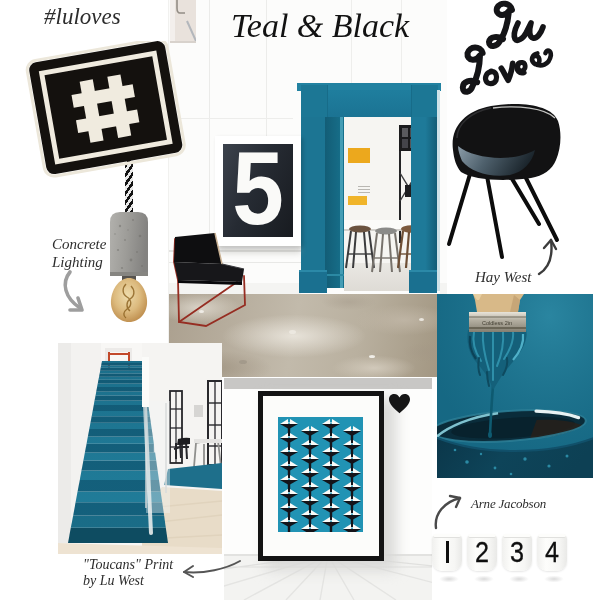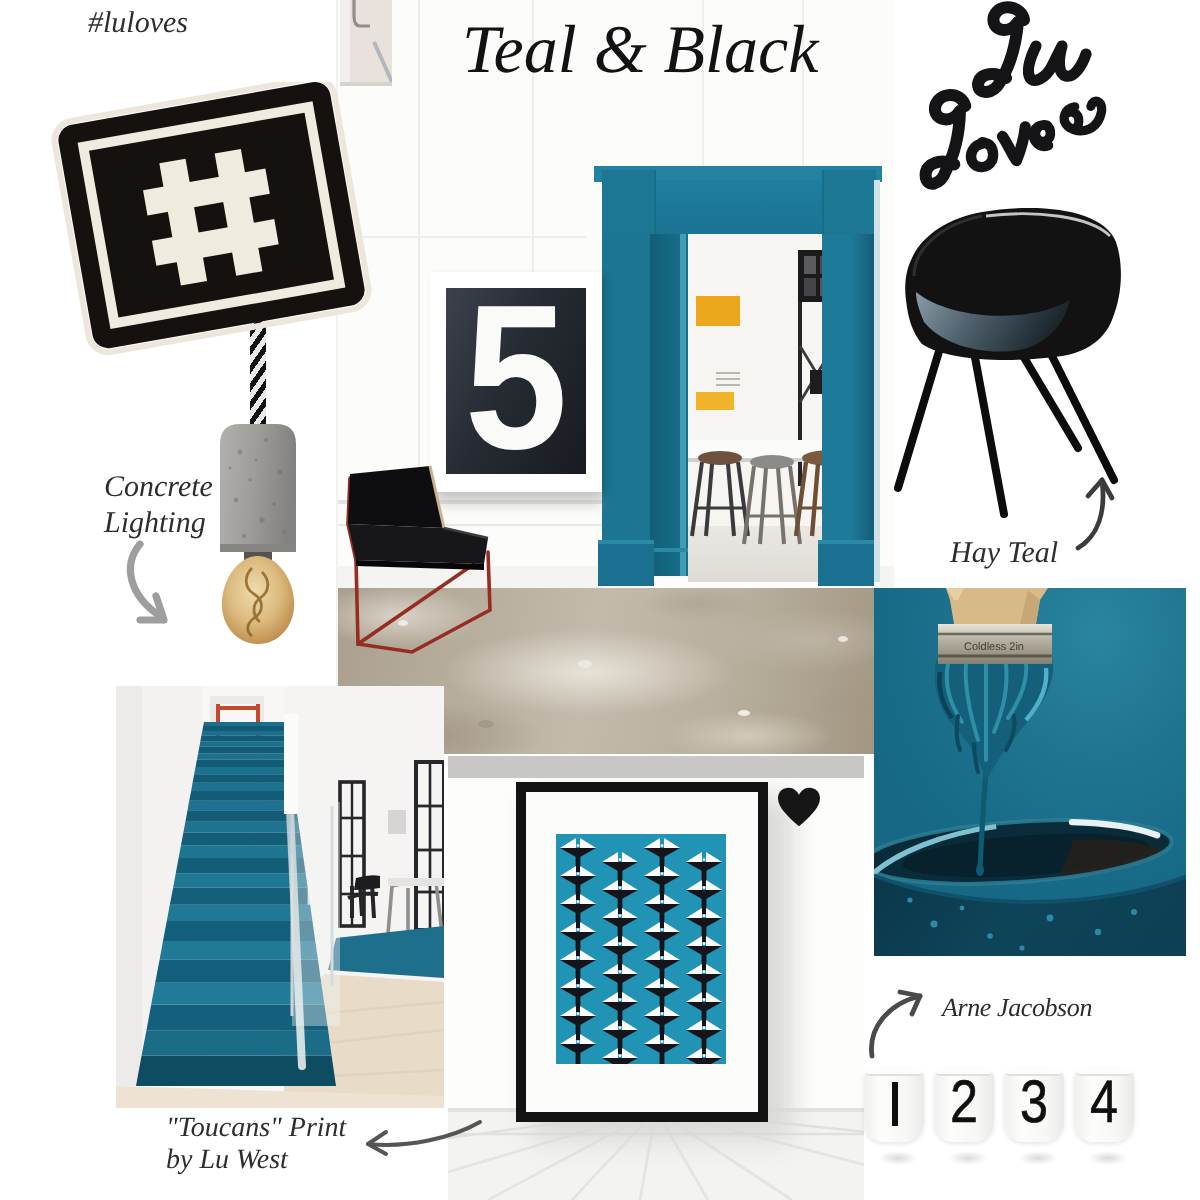--- a/index.html
+++ b/index.html
@@ -2,21 +2,21 @@
 <html><head><meta charset="utf-8">
 <style>
 html,body{margin:0;padding:0;width:600px;height:600px;background:#fff;overflow:hidden}
 body{position:relative;font-family:"Liberation Serif",serif;color:#1a1a1a}
 .abs{position:absolute}
 .lbl{font-style:italic;color:#2d2d2d;z-index:9}
 .top{z-index:9}
 </style></head>
 <body>
 
-<div class="abs lbl" style="left:44px;top:4px;font-size:15px;">#luloves</div>
+<div class="abs lbl" style="left:44px;top:4px;font-size:23px;">#luloves</div>
 
 <div class="abs lbl" style="left:231px;top:7px;font-size:34px;color:#121212;letter-spacing:0px;">Teal &amp; Black</div>
 
 <div class="abs" style="left:168px;top:0px;width:278px;height:377px;background:#fcfcfb;overflow:hidden;border-left:1px solid #f1f1ef;">
 
   <div class="abs" style="left:40px;top:0;width:1px;height:290px;background:#ebebe9;"></div>
   <div class="abs" style="left:97px;top:0;width:1px;height:140px;background:#ececea;"></div>
   <div class="abs" style="left:182px;top:0;width:1px;height:84px;background:#eeeeec;"></div>
   <div class="abs" style="left:232px;top:0;width:1px;height:84px;background:#eeeeec;"></div>
   <div class="abs" style="left:0px;top:118px;width:124px;height:1px;background:#ededeb;"></div>
@@ -542,21 +542,21 @@
   </g>
 
   <path d="M20,62 C17,40 31,23 58,18 C88,13 119,17 125,33 C129,45 128,60 123,72 C119,82 110,88 98,90 C70,94 40,92 28,84 C23,78 21,71 20,62 Z" fill="#121213"></path>
 
   <path d="M25,58 C42,72 82,74 102,62 C99,75 90,84 77,87 C57,90 38,84 29,73 C27,68 25,63 25,58 Z" fill="url(#seat)"></path>
 
   <path d="M60,20 C85,17 112,20 122,30" stroke="#d8d8d6" stroke-width="1.4" fill="none" opacity="0.9"></path>
   <path d="M24,50 C24,36 38,24 58,20" stroke="#2e2e30" stroke-width="1.6" fill="none"></path>
 </svg>
 
-<div class="abs lbl" style="left:475px;top:269px;font-size:15px;">Hay Teal</div>
+<div class="abs lbl" style="left:475px;top:269px;font-size:15px;">Hay West</div>
 
 <svg class="abs" style="left:533px;top:234px;" width="30" height="42" viewBox="0 0 30 42">
   <path d="M6,40 C16,34 20,22 18,6" fill="none" stroke="#3c3c3c" stroke-width="2.4" stroke-linecap="round"></path>
   <path d="M18,6 L11,14 M18,6 L23,15" stroke="#3c3c3c" stroke-width="2.4" fill="none" stroke-linecap="round"></path>
 </svg>
 
 <svg class="abs" style="left:437px;top:294px;" width="156" height="184" viewBox="0 0 156 184">
   <defs>
     <linearGradient id="pbg" x1="0" y1="0" x2="0.55" y2="1">
       <stop offset="0" stop-color="#1c7a96"></stop>

